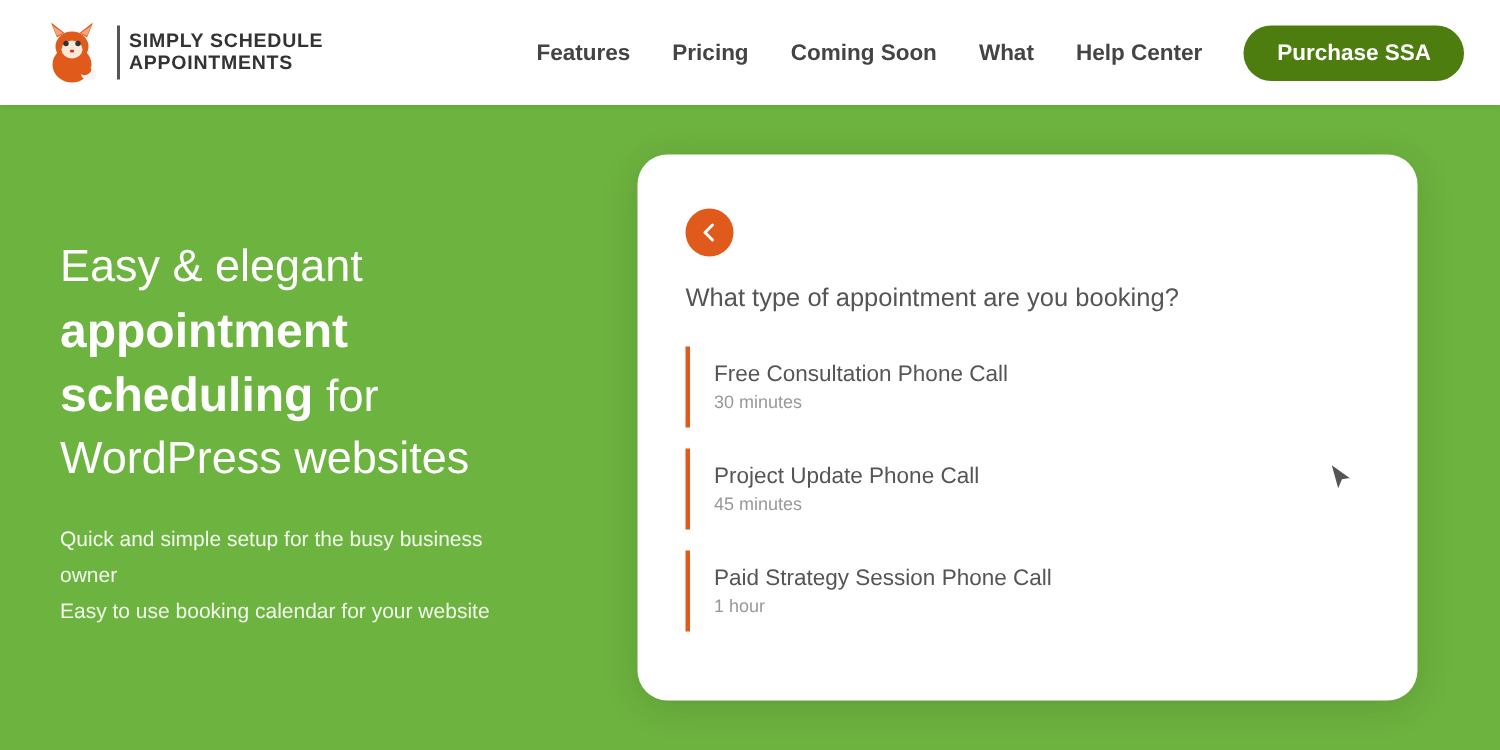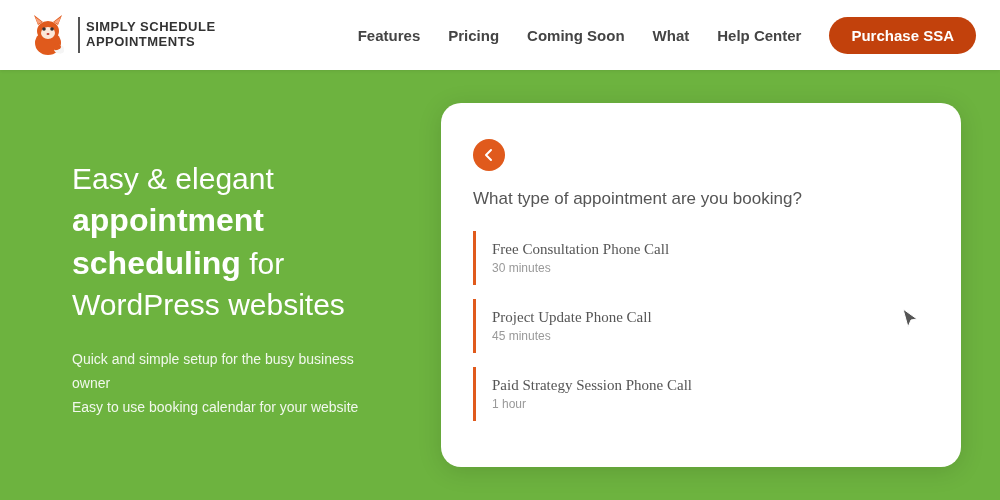--- a/index.html
+++ b/index.html
@@ -47,21 +47,21 @@
       align-items: center;
       gap: 28px;
     }
     nav a {
       text-decoration: none;
       color: #444;
       font-size: 15px;
       font-weight: 700;
     }
     .btn-purchase {
-      background: #c2410c;
+      background: #4d7c0f;
       color: #fff;
       border: none;
       border-radius: 24px;
       padding: 10px 22px;
       font-size: 15px;
       font-weight: 600;
       cursor: pointer;
     }
 
     
@@ -73,21 +73,20 @@
     }
 
     
     .left-content {
       flex: 0 0 390px;
       padding: 48px 32px 40px 40px;
       color: #fff;
       display: flex;
       flex-direction: column;
       justify-content: center;
-      margin-left: 32px;
     }
     .hero-tagline {
       font-size: 30px;
       font-weight: 300;
       line-height: 1.35;
       margin-bottom: 4px;
     }
     .hero-tagline strong {
       font-weight: 800;
       font-size: 32px;
@@ -156,21 +155,20 @@
     .appointment-item {
       border-left: 3px solid #e05a1c;
       padding: 10px 0 10px 16px;
       margin-bottom: 14px;
       cursor: pointer;
     }
     .appointment-name {
       font-size: 15px;
       color: #555;
       font-weight: 500;
-      font-family: Liberation Serif, serif;
     }
     .appointment-duration {
       font-size: 12px;
       color: #999;
       margin-top: 3px;
     }
     .card-wrapper {
       position: relative;
     }
   </style>

